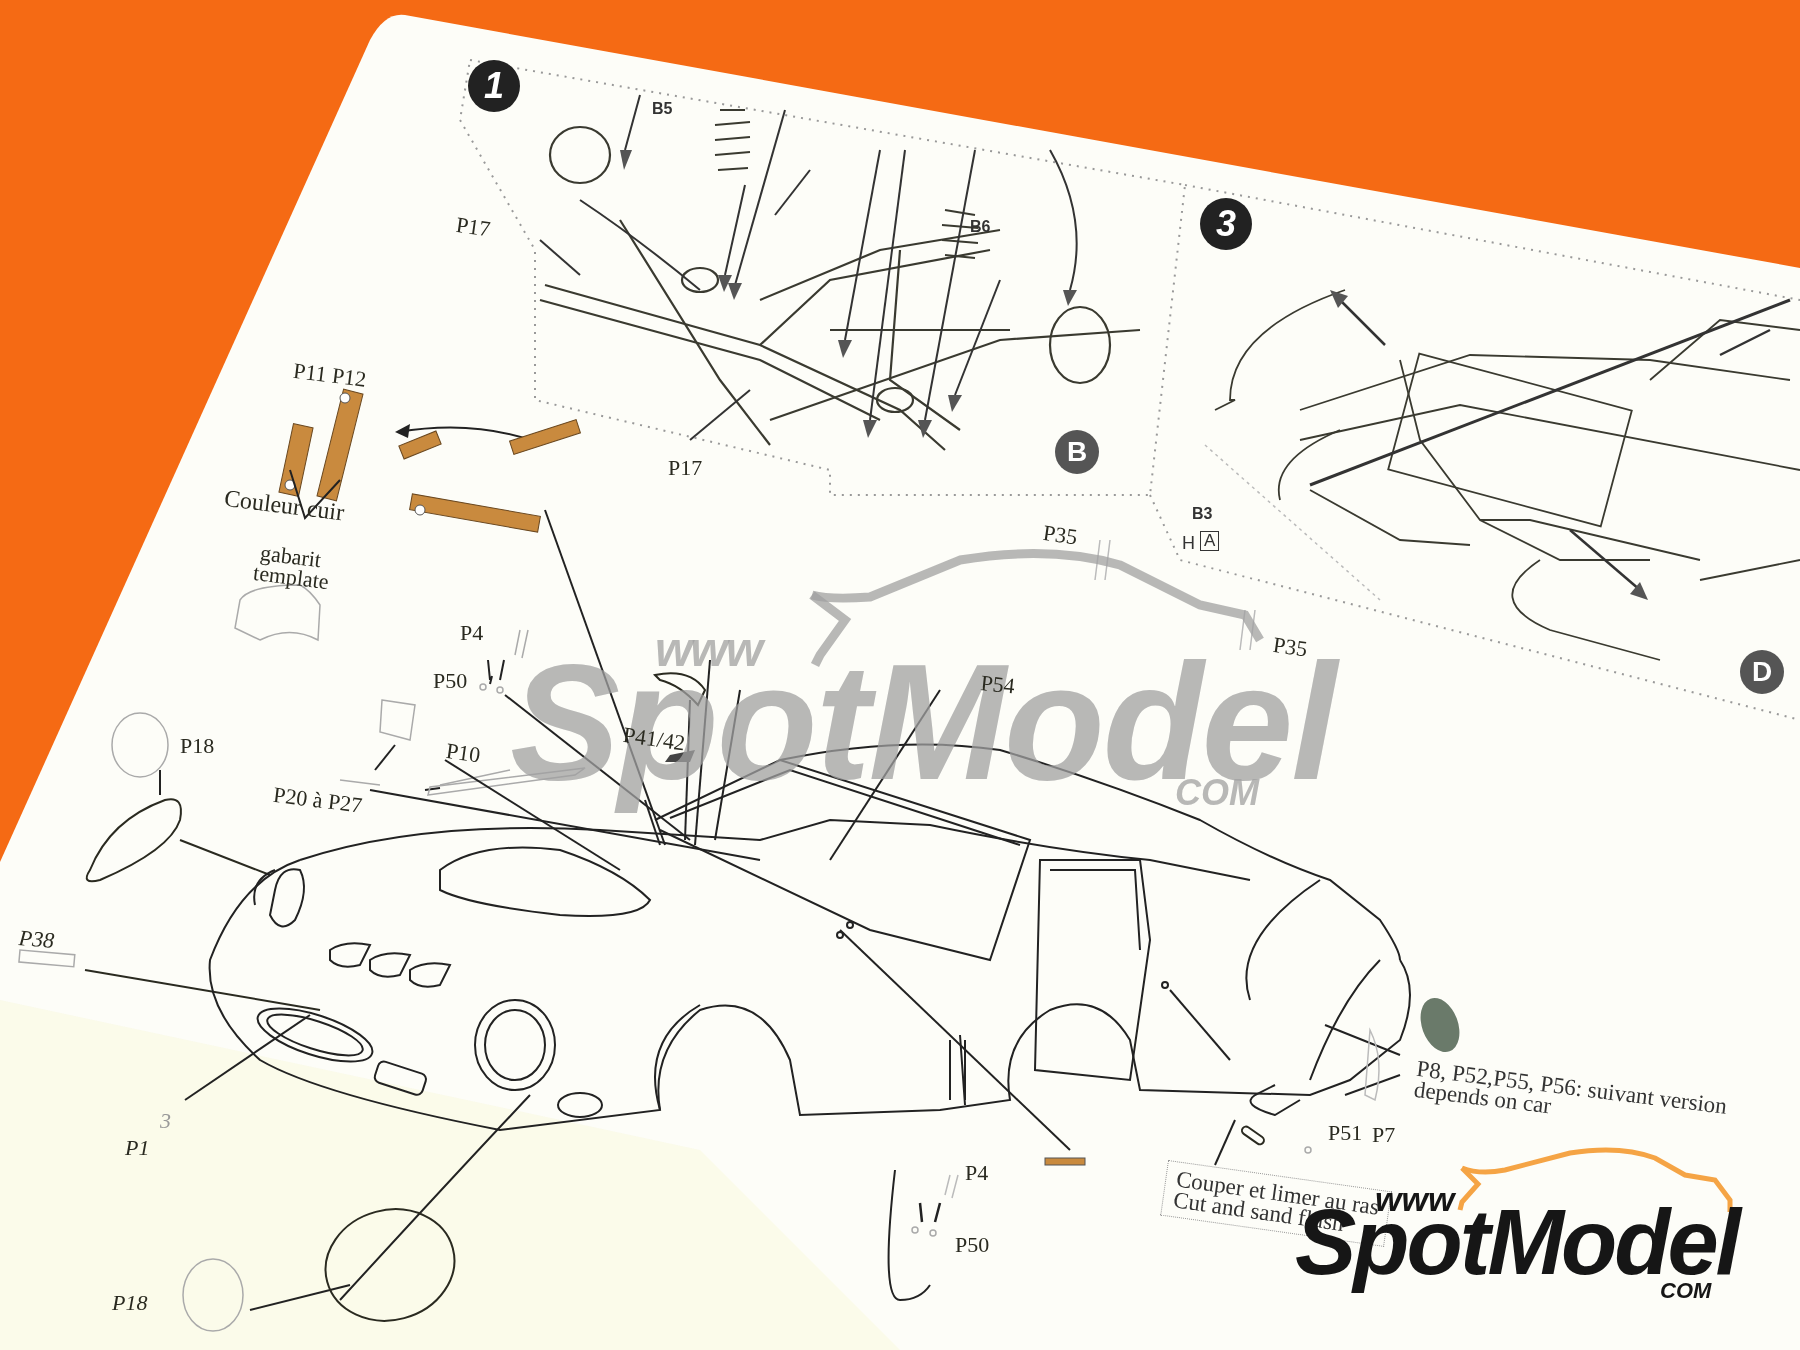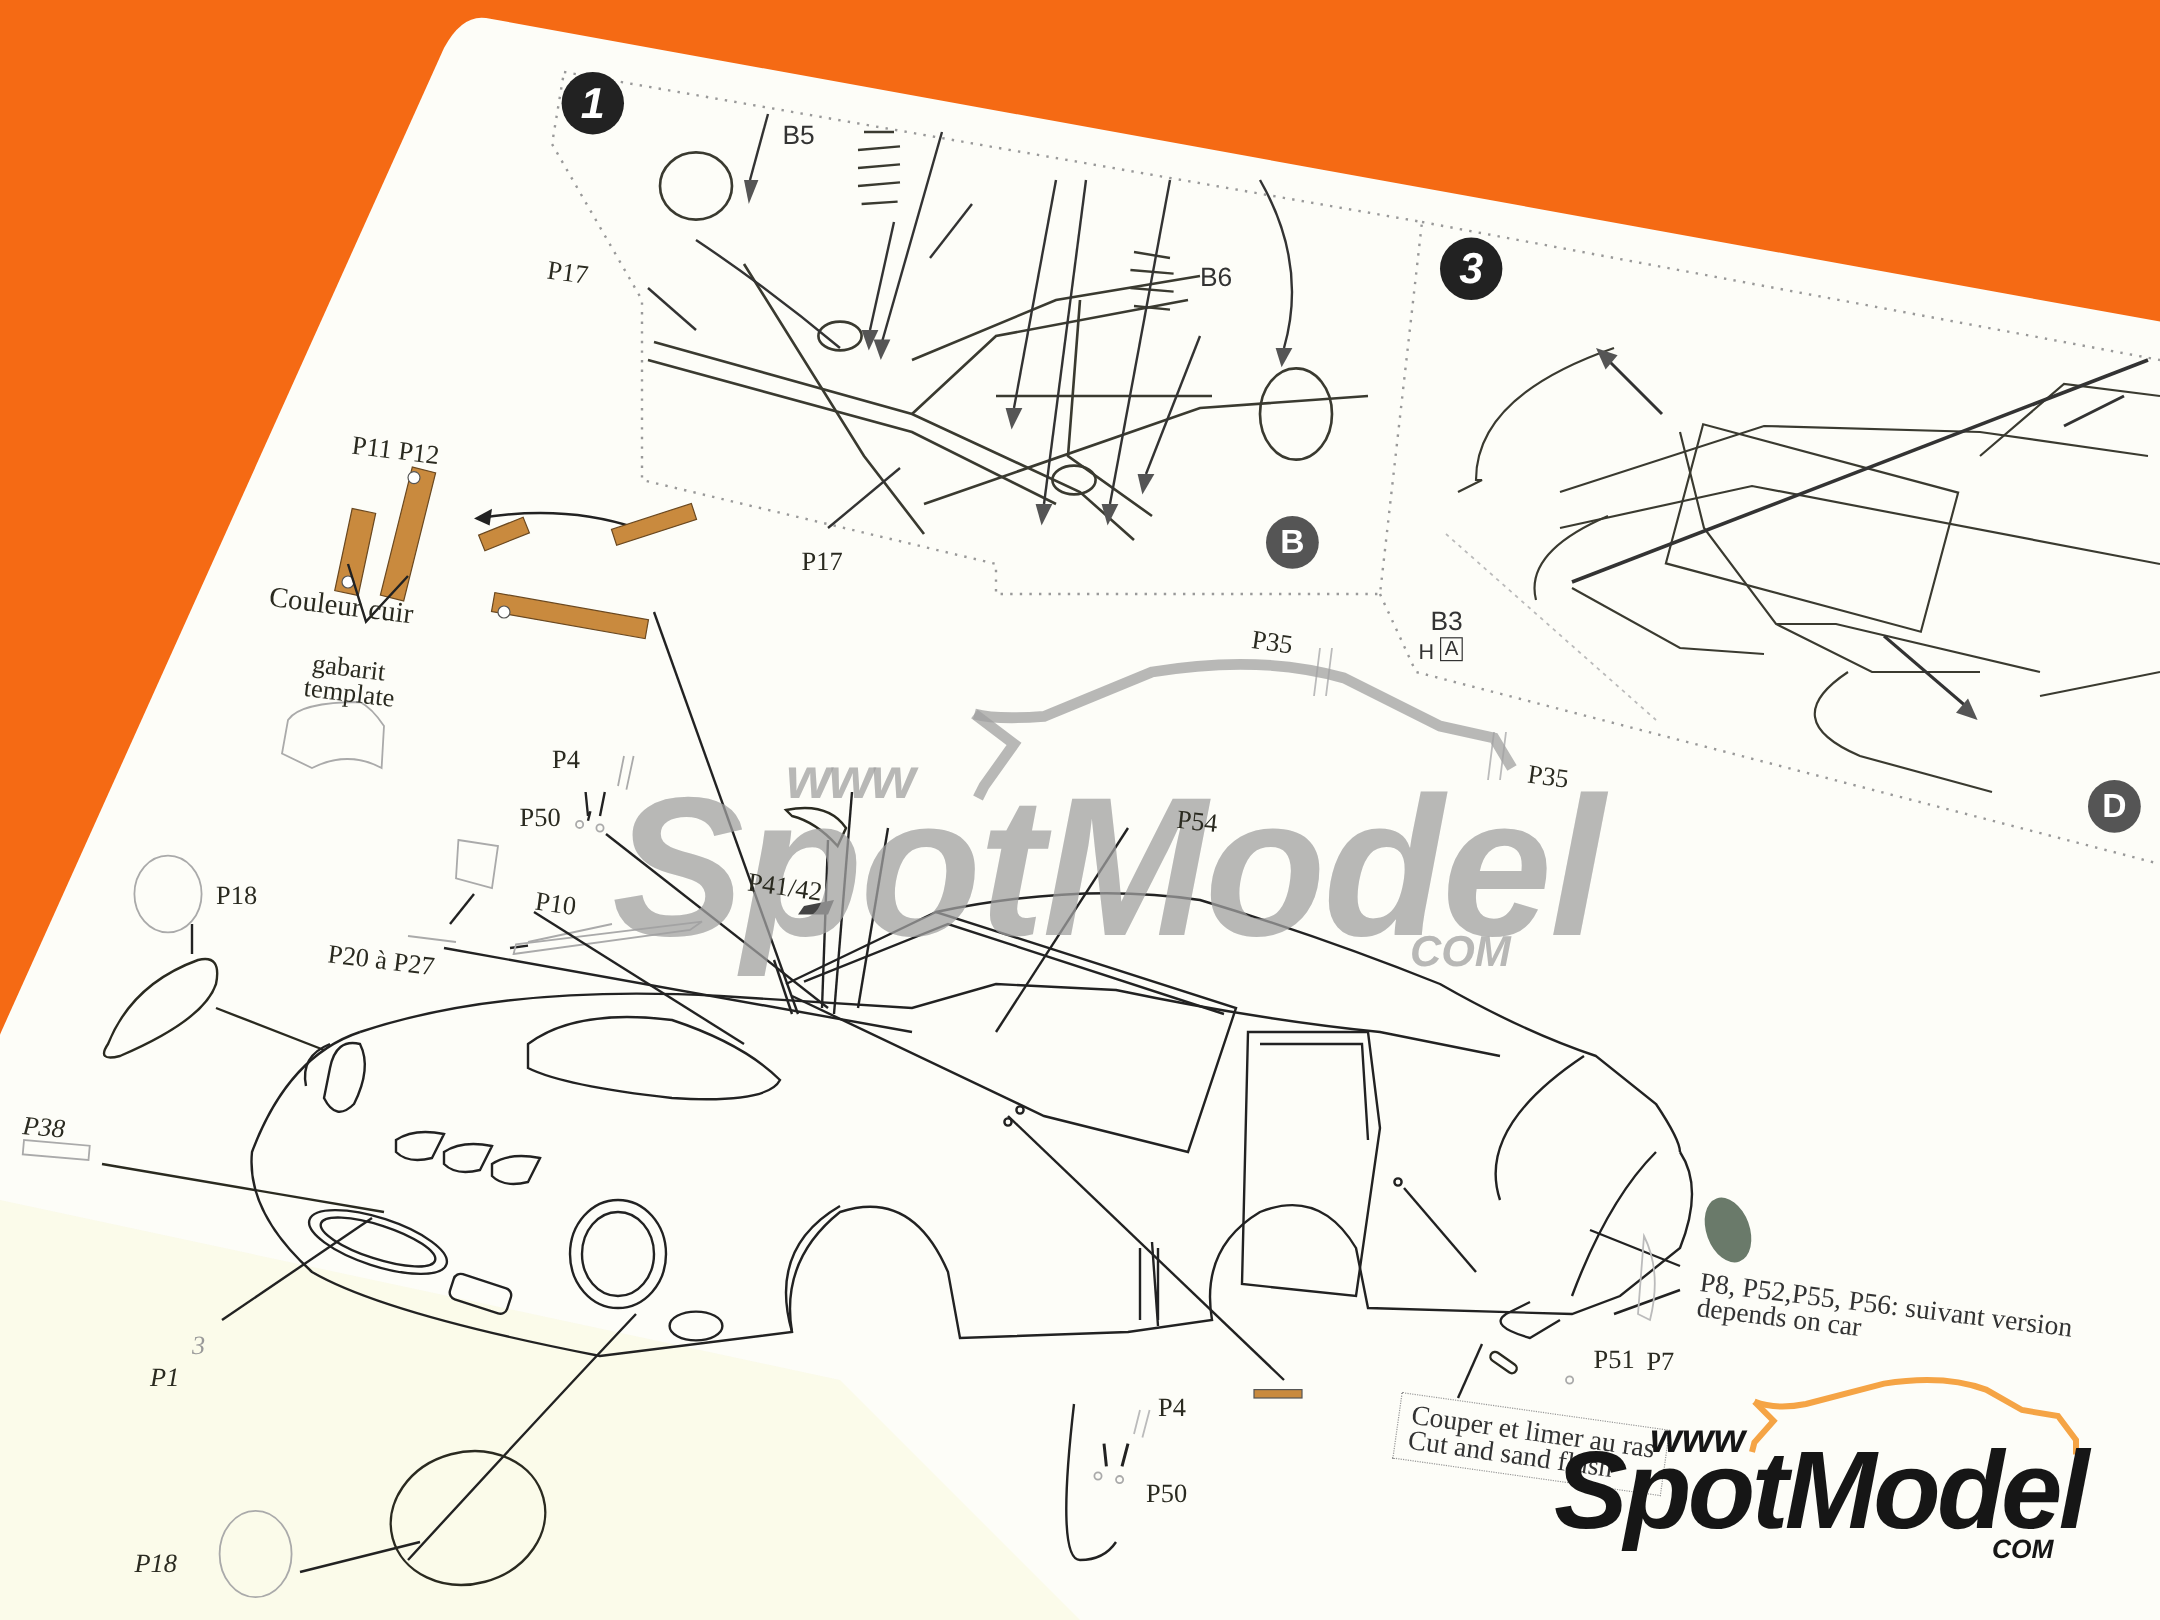--- a/index.html
+++ b/index.html
@@ -1,19 +1,19 @@
 <!DOCTYPE html>
 <html><head>
 <meta charset="utf-8">
 <style>
   html,body{margin:0;padding:0;}
   body{width:1800px;height:1350px;overflow:hidden;background:#f56a14;position:relative;font-family:"Liberation Serif",serif;}
   #stage{position:absolute;left:0;top:0;width:1800px;height:1350px;}
   .lbl{position:absolute;color:#2a2a20;font-family:"Liberation Serif",serif;font-size:22px;white-space:nowrap;transform-origin:left top;}
-  .lbl.sans{font-family:"Liberation Sans",sans-serif;font-weight:normal;font-size:22px;color:#333;}
+  .lbl.sans{font-family:"Liberation Sans",sans-serif;font-weight:bold;font-size:16px;color:#333;}
   .note{position:absolute;font-family:"Liberation Serif",serif;font-size:23px;color:#333;line-height:21px;white-space:nowrap;transform:rotate(7deg);transform-origin:left top;}
   .cutbox{position:absolute;border:1.5px dotted #999;padding:6px 10px;font-family:"Liberation Serif",serif;font-size:23px;line-height:21px;color:#333;white-space:nowrap;transform:rotate(8deg);transform-origin:left top;}
   .step{position:absolute;width:52px;height:52px;border-radius:50%;background:#222;color:#fff;font-family:"Liberation Sans",sans-serif;font-weight:bold;font-size:36px;display:flex;align-items:center;justify-content:center;font-style:italic;}
   .step.small{width:44px;height:44px;font-size:28px;background:#555;font-style:normal;}
   .wm{position:absolute;font-family:"Liberation Sans",sans-serif;font-weight:bold;font-style:italic;color:rgba(160,160,160,0.75);letter-spacing:-2px;}
   .logo{position:absolute;font-family:"Liberation Sans",sans-serif;font-weight:bold;font-style:italic;color:#161616;letter-spacing:-3px;}
 </style>
 </head>
 <body>
 
@@ -226,21 +226,21 @@
     <span>3</span>
   </div>
   <div class="step small" style="left:1055px;top:430px;">
     <span>B</span>
   </div>
   <div class="step small" style="left:1740px;top:650px;">
     <span>D</span>
   </div>
 
   <div class="lbl sans" style="left:652px;top:100px;">B5</div>
-  <div class="lbl sans" style="left:1000px;top:218px;">B6</div>
+  <div class="lbl sans" style="left:970px;top:218px;">B6</div>
   <div class="lbl" style="left:458px;top:212px;transform:rotate(8deg);">P17</div>
   <div class="lbl" style="left:668px;top:455px;">P17</div>
 
   <div class="lbl sans" style="left:1192px;top:505px;">B3</div>
   <div class="lbl sans" style="left:1182px;top:533px;font-weight:normal;font-size:18px;">H</div>
   <div class="lbl sans" style="left:1200px;top:531px;font-size:17px;border:1.5px solid #333;padding:0 3px;line-height:18px;font-weight:normal;">A</div>
   <div class="lbl" style="left:1045px;top:520px;transform:rotate(8deg);">P35</div>
   <div class="lbl" style="left:1275px;top:632px;transform:rotate(8deg);">P35</div>
 
   <div class="lbl" style="left:295px;top:358px;transform:rotate(7deg);">P11 P12</div>

